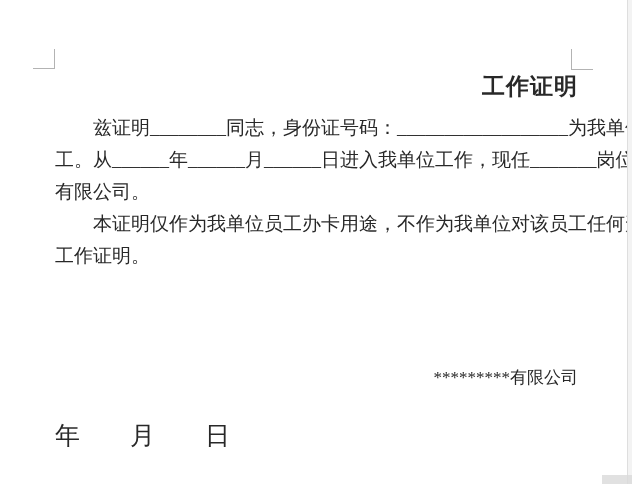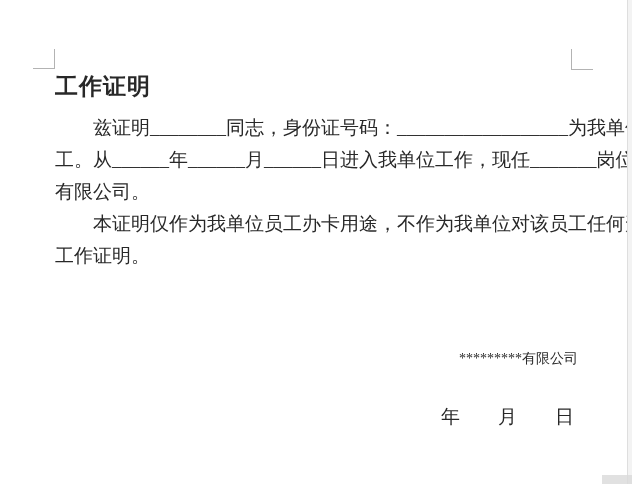--- a/index.html
+++ b/index.html
@@ -45,51 +45,50 @@
   }
   .doc-content {
     position: absolute;
     left: 55px; top: 0;
     width: 523px;
   }
   .doc-title {
     margin-top: 70px;
     height: 32px;
     line-height: 32px;
-    text-align: left;
+    text-align: right;
     font-family: "Liberation Sans", sans-serif;
     font-weight: bold;
     font-size: 23px;
     letter-spacing: 1px;
     white-space: nowrap;
   }
   .doc-body {
     margin-top: 10px;
     font-size: 19px;
     line-height: 32px;
   }
   .doc-line {
     height: 32px;
     white-space: nowrap;
   }
   .indent { text-indent: 38px; }
   .sig-company {
-    margin-top: 71px;
+    margin-top: 90px;
     height: 32px;
     line-height: 32px;
-    font-size: 14px;
+    font-size: 17px;
     text-align: right;
     white-space: nowrap;
   }
   .sig-date {
     margin-top: 26px;
     height: 32px;
     line-height: 32px;
-    font-size: 19px;
-    text-align: right;
+    font-size: 25px;
     padding-right: 4px;
     white-space: nowrap;
   }
 </style>
 </head>
 <body>
 
 <div class="page">
 
   <div class="mark-tl"></div>

